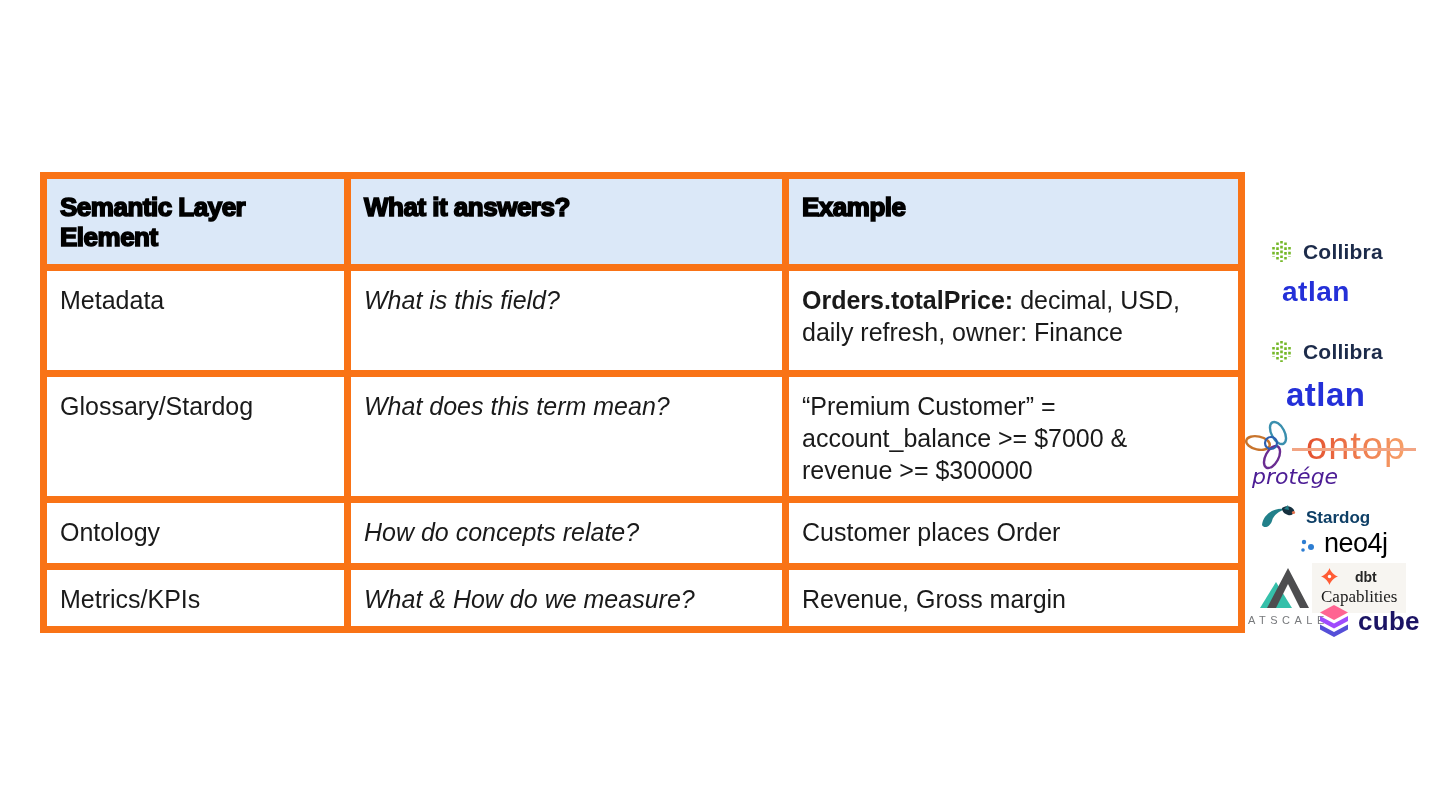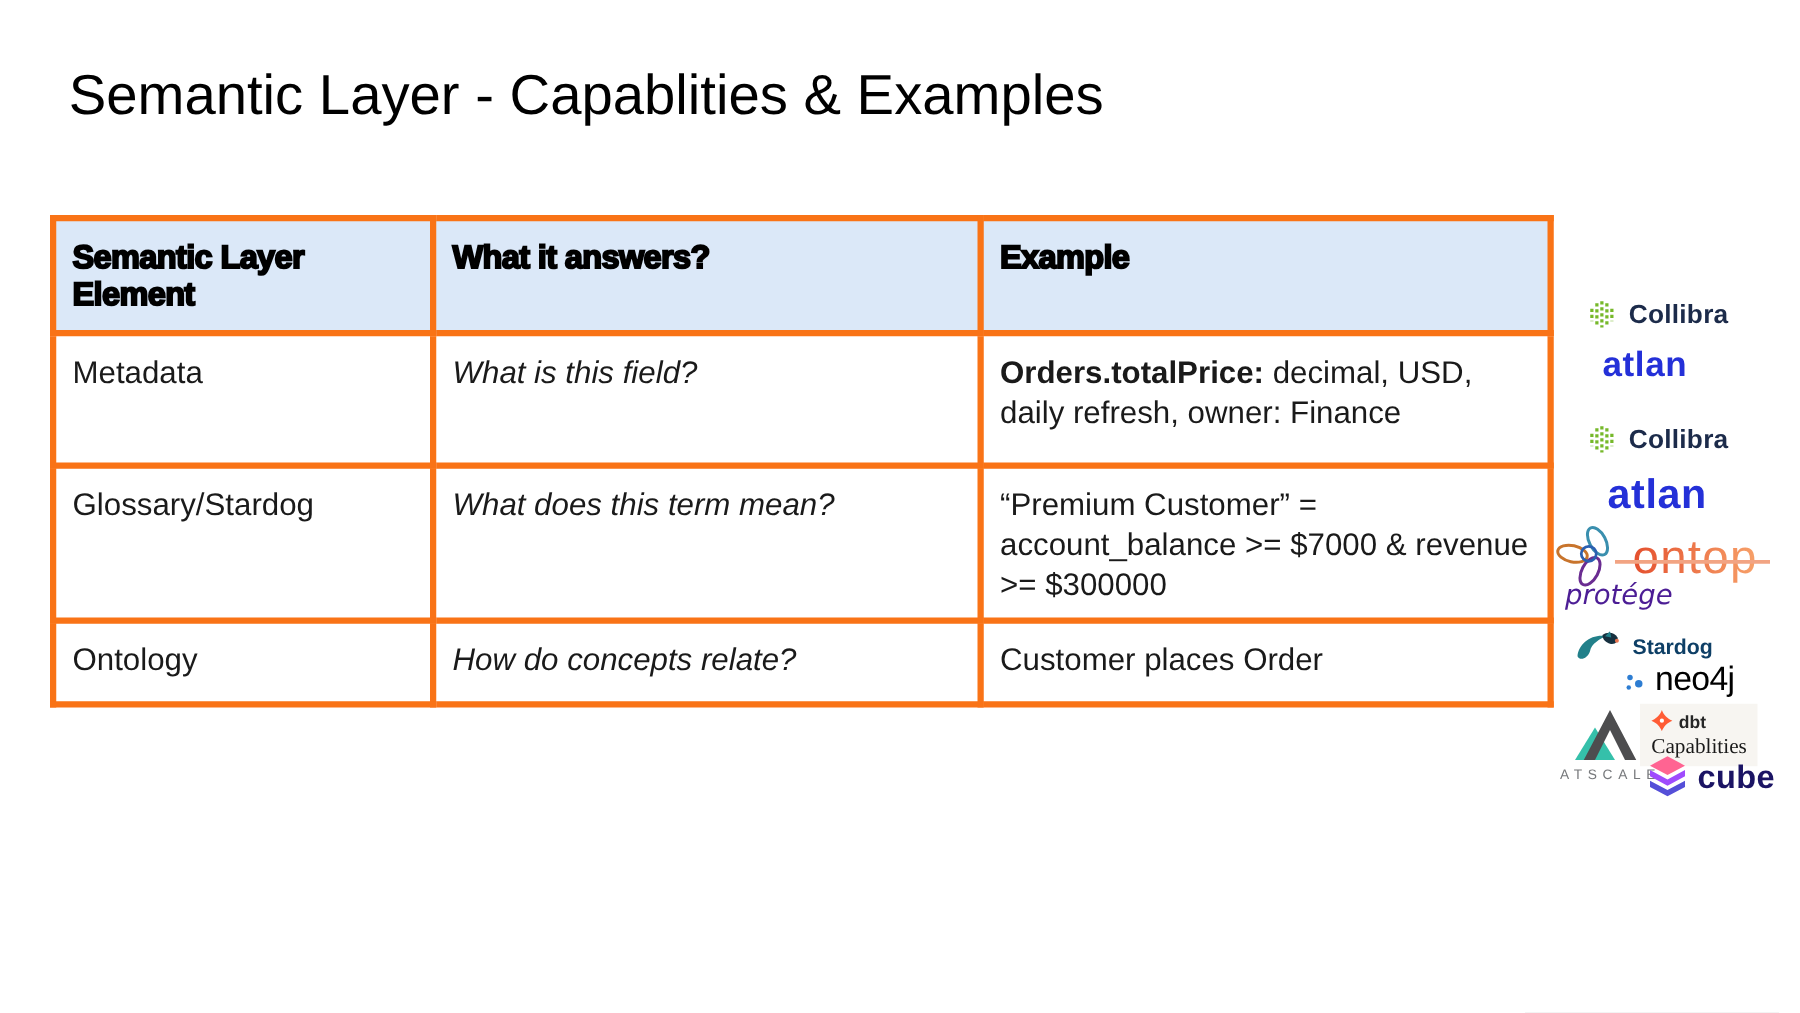--- a/index.html
+++ b/index.html
@@ -14,21 +14,21 @@
     font-family:"Liberation Sans", sans-serif;
   }
   
   table.cap-table {
     position:absolute; left:40px; top:172px;
     width:1198px; border-collapse:collapse; table-layout:fixed;
     border:2px solid #6b6b6b;
     color:#1a1a1a;
   }
   .cap-table th, .cap-table td {
-    border:5px solid #f97316;
+    border:7px solid #f97316;
     vertical-align:top; text-align:left;
     padding:14px 14px 10px 13px;
   }
   .cap-table th {
     background:#dbe8f8;
     height:92px;
     font-size:26px; line-height:1.15;
     font-weight:900; letter-spacing:-0.5px;
     color:#000;
     -webkit-text-stroke:1.6px #000;
@@ -68,31 +68,30 @@
     font-family:"DejaVu Sans", sans-serif; }
   .stardog-text { font-size:17px; font-weight:700; color:#0e3f66; }
   .neo4j-text { font-size:27px; font-weight:500; color:#000000; letter-spacing:-0.5px;
     font-family:"Liberation Sans", sans-serif; }
   .atscale-wrap { position:absolute; display:flex; flex-direction:column; align-items:center; }
   .atscale-text { font-size:11px; letter-spacing:4.5px; color:#77797c; font-weight:400; margin-top:2px; }
   .dbt-card {
     position:absolute; background:#f7f5f1; padding:5px 9px 6px 9px;
     display:flex; flex-direction:column; gap:2px;
   }
-  .dbt-top { display:flex; align-items:center; gap:5px; }
+  .dbt-top { display:flex; align-items:center; gap:17px; }
   .dbt-text { font-size:14px; font-weight:700; color:#262626; }
   .metricflow-text { font-size:17px; color:#1a1a1a; font-family:"Liberation Serif", serif; }
   .cube-text { font-size:26px; font-weight:700; color:#1b1464; letter-spacing:0.3px; }
 </style>
 </head>
 <body>
 
 <div class="slide">
 
-  <h1 class="title">Semantic Layer - Capablities &amp; Examples</h1>
 
   <table class="cap-table">
     <colgroup>
         <col class="col-el">
         <col class="col-ans">
         <col class="col-ex">
       </colgroup>
     <thead>
       <tr>
         <th>Semantic Layer Element</th>
@@ -109,20 +108,25 @@
       <tr class="r2">
         <td>Glossary/Stardog</td>
         <td class="it">What does this term mean?</td>
         <td>“Premium Customer” = account_balance &gt;= $7000 &amp; revenue &gt;= $300000</td>
       </tr>
       <tr class="r3">
         <td>Ontology</td>
         <td class="it">How do concepts relate?</td>
         <td>Customer places Order</td>
       </tr>
+      <tr class="r5">
+        <td>Metrics/KPIs</td>
+        <td class="it">What &amp; How do we measure?</td>
+        <td>Revenue, Gross margin</td>
+      </tr>
     </tbody>
   </table>
 
   <aside class="logos">
 
     <div class="logo-row" style="left:28px; top:238px;">
       <svg width="27" height="27" viewBox="0 0 27 27">
         <g stroke="#76b82a" stroke-width="2.6" stroke-dasharray="2.6 2.2" fill="none">
           <line x1="5.5" y1="9" x2="5.5" y2="19"></line>
           <line x1="9.5" y1="4.5" x2="9.5" y2="22.5"></line>

